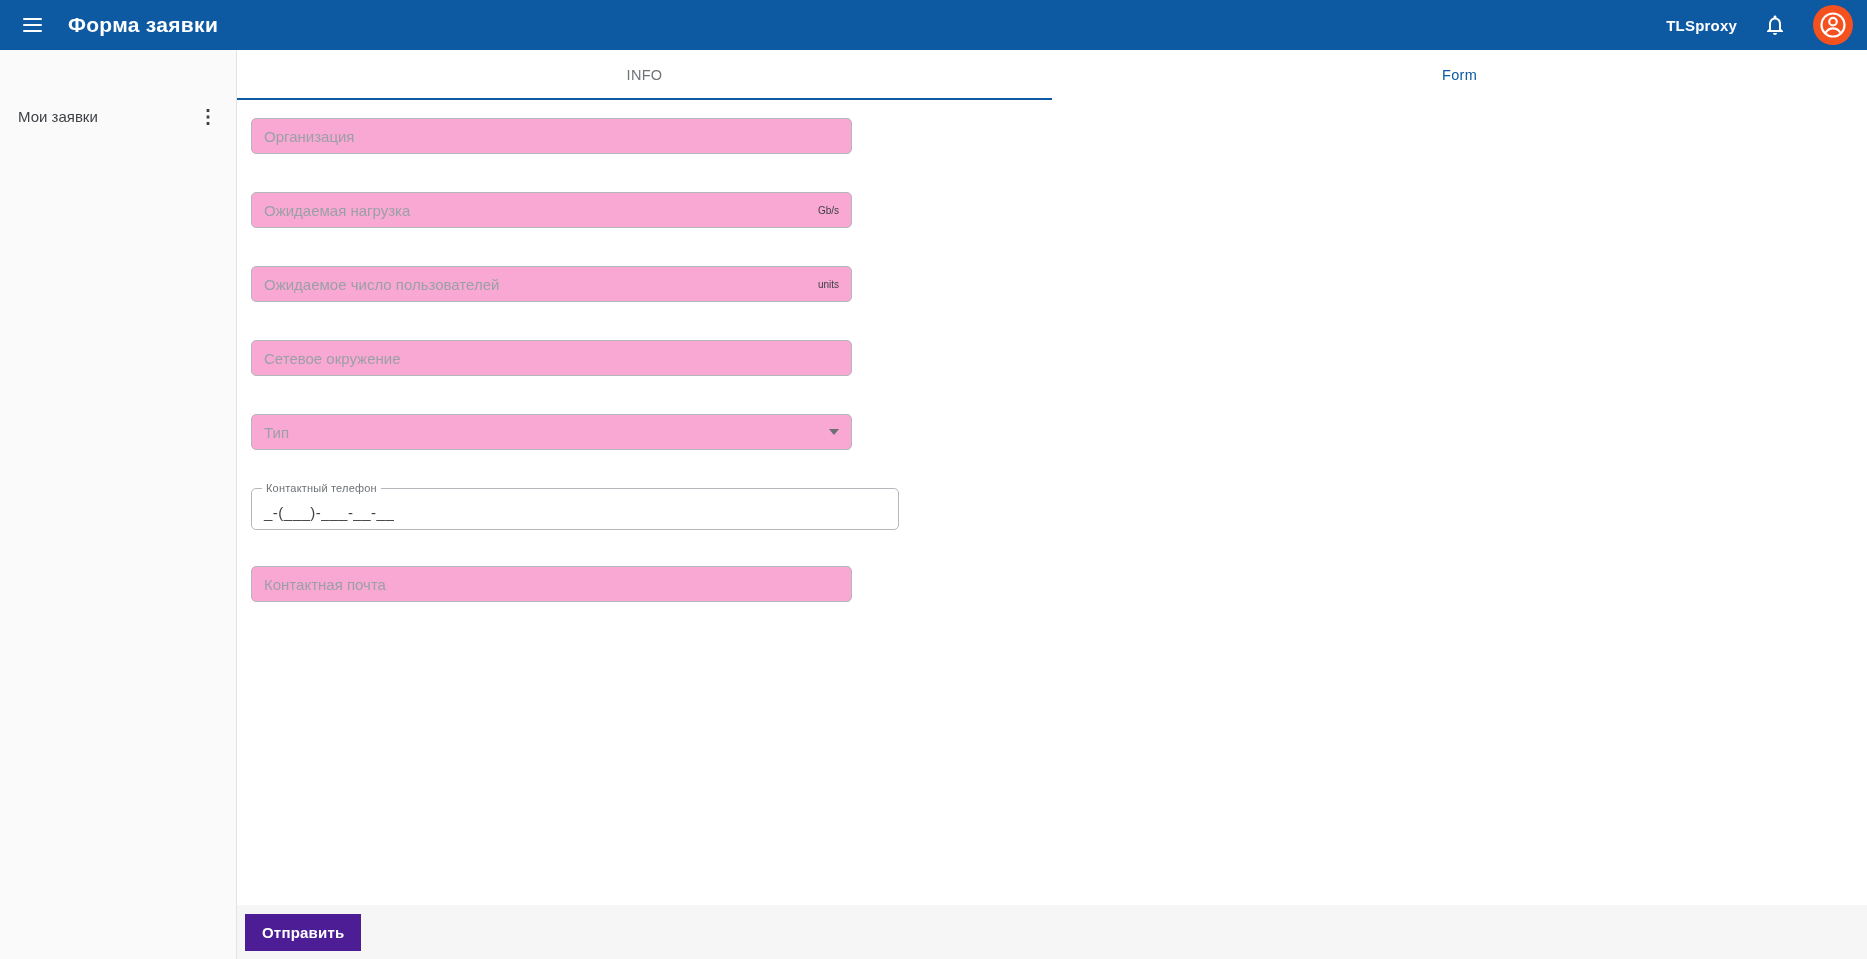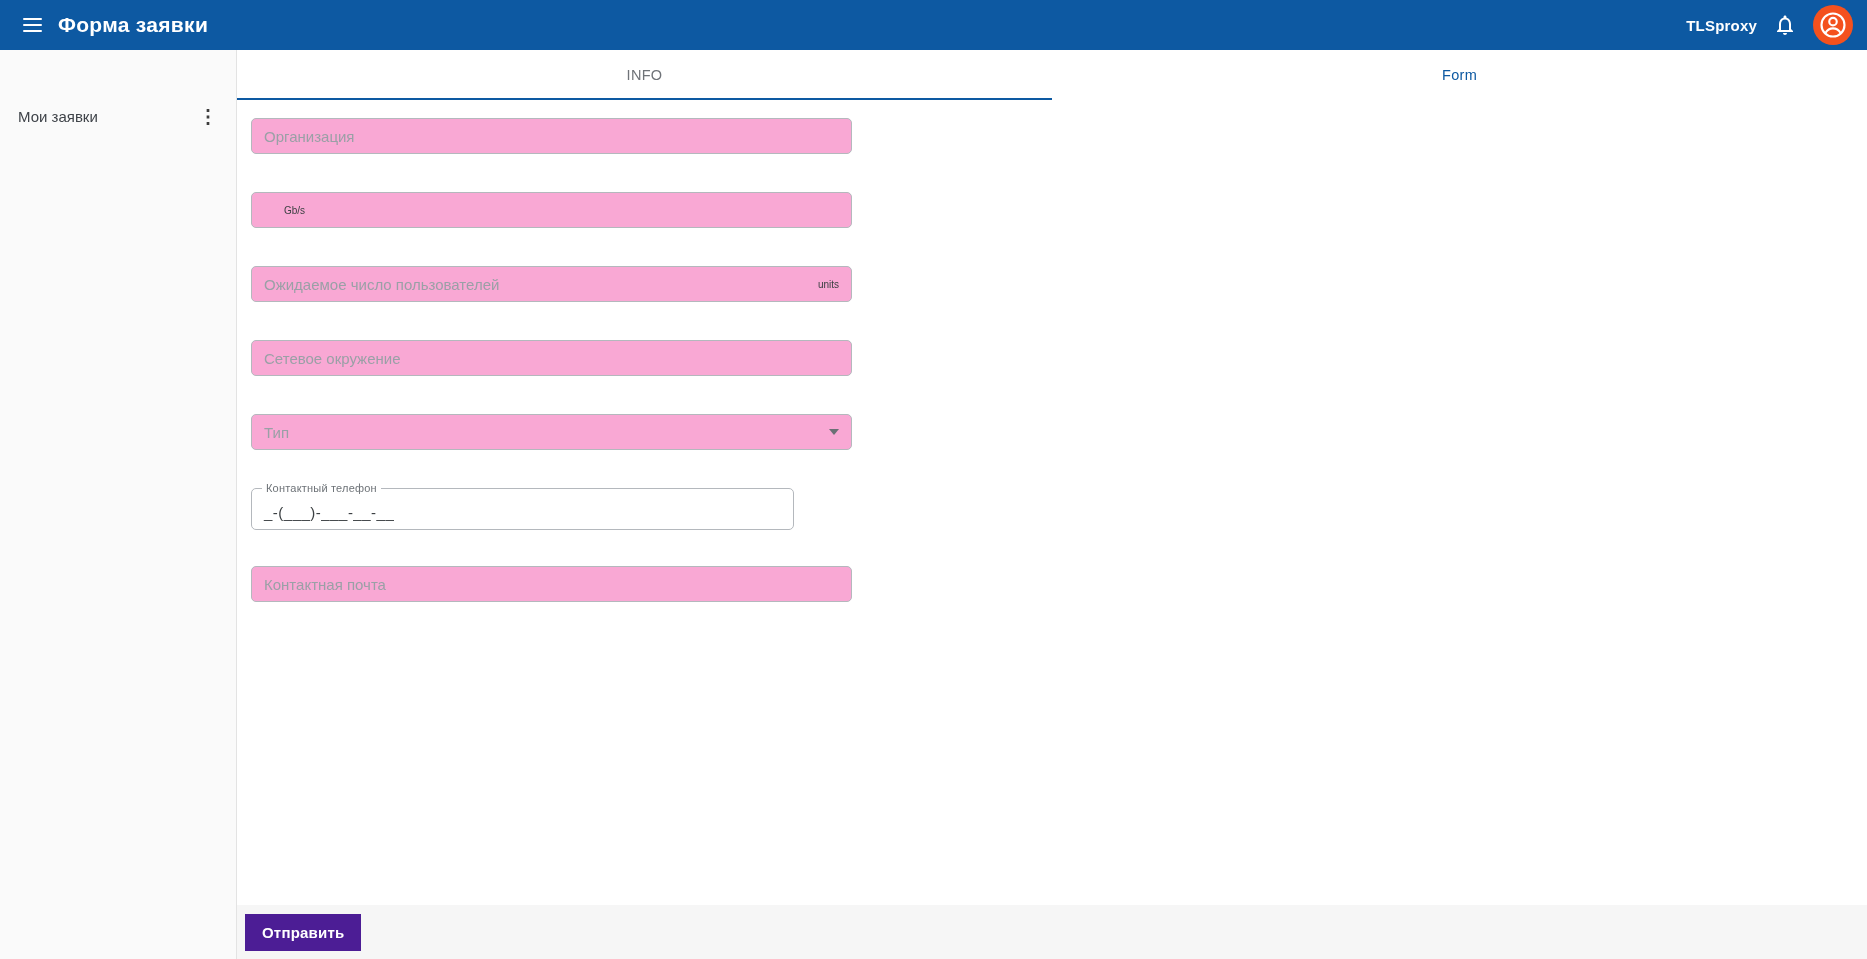--- a/index.html
+++ b/index.html
@@ -5,21 +5,21 @@
   * { box-sizing: border-box; }
   html,body { margin:0; padding:0; }
   body {
     width:1867px; height:959px; overflow:hidden;
     font-family:"Liberation Sans", sans-serif;
     background:#fff;
   }
   
   .appbar {
     height:50px; background:#0d59a2; color:#fff;
-    display:flex; align-items:center; padding:0 12px; gap:2px;
+    display:flex; align-items:center; padding:0 12px; gap:12px;
   }
   .iconbtn {
     width:40px; height:40px; border:none; background:transparent; color:#fff;
     display:flex; align-items:center; justify-content:center; cursor:pointer; padding:0;
   }
   .hamburger { display:flex; flex-direction:column; gap:4px; }
   .hamburger span { display:block; width:19px; height:2px; background:#fff; border-radius:1px; }
   .appbar .title { font-size:21px; font-weight:700; letter-spacing:.3px; margin-left:4px; }
   .appbar .spacer { flex:1; }
   .appbar .brand { font-size:15px; font-weight:700; letter-spacing:.2px; margin-right:6px; }
@@ -63,21 +63,21 @@
     font-family:inherit; background:transparent; padding:0; min-width:0;
   }
   .field input::placeholder { color:#9aa0a6; opacity:1; }
   .suffix { color:#3c4043; font-size:10px; margin-left:20px; white-space:nowrap; }
   .chevron {
     width:0; height:0; margin-left:8px;
     border-left:5px solid transparent; border-right:5px solid transparent;
     border-top:6px solid #6b7075;
   }
   .outlined {
-    width:543px; height:42px; border:1px solid #b4b8bd; border-radius:5px;
+    width:648px; height:42px; border:1px solid #b4b8bd; border-radius:5px;
     position:relative; display:flex; align-items:center; padding:0 12px;
     margin-bottom:36px; background:#fff;
   }
   .outlined .flabel {
     position:absolute; top:-7px; left:10px; background:#fff; padding:0 4px;
     font-size:11px; color:#6d7277; letter-spacing:.2px;
   }
   .mask-value { font-size:15px; color:#3c4043; letter-spacing:.5px; padding-top:6px; }
   
   .footer {
@@ -141,20 +141,21 @@
       <div class="tab-indicator"></div>
     </div>
 
     <div class="content">
 
       <div class="field">
         <input placeholder="Организация" style="">
       </div>
 
       <div class="field">
+        <input placeholder="Ожидаемая нагрузка" style="">
         <span class="suffix">Gb/s</span>
       </div>
 
       <div class="field">
         <input placeholder="Ожидаемое число пользователей" style="">
         <span class="suffix">units</span>
       </div>
 
 
 

